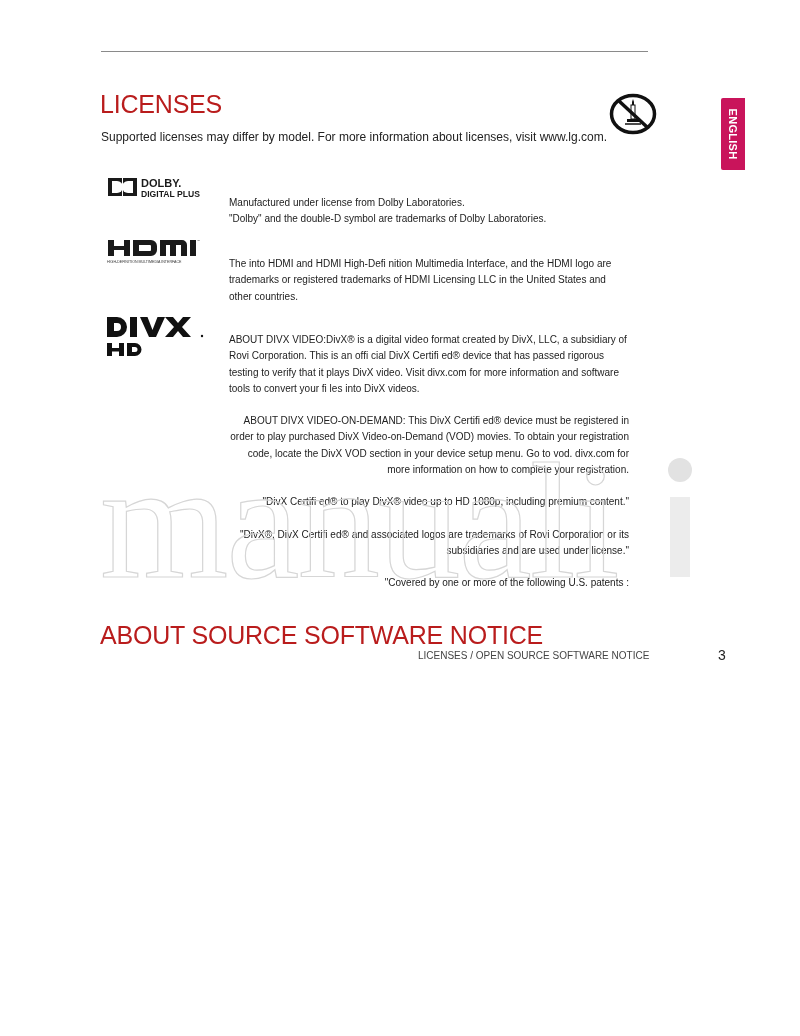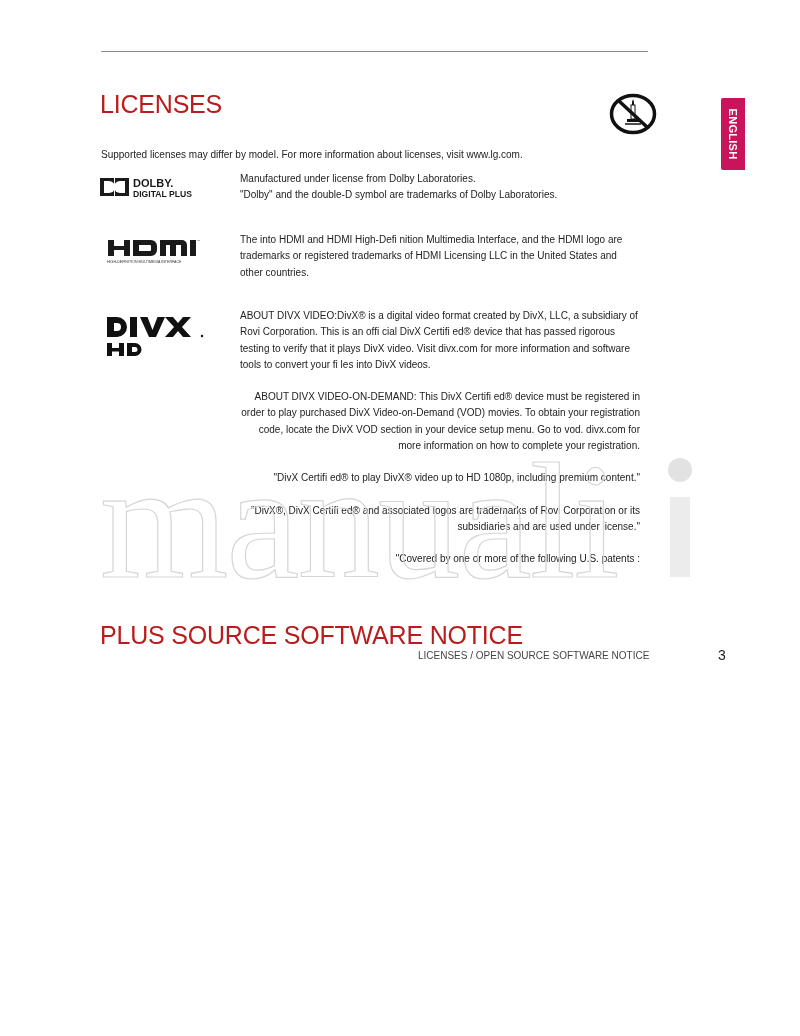--- a/index.html
+++ b/index.html
@@ -16,45 +16,45 @@
       width: 547px; height: 1px; background: #8a8a8a;
     }
     .h1 {
       position: absolute; left: 100px;
       font-size: 25px; font-weight: normal; color: #b91c1c;
       letter-spacing: -0.2px; margin: 0; white-space: nowrap;
     }
     .h1.licenses { top: 90px; }
     .h1.oss { top: 621px; }
     .intro {
-      position: absolute; left: 101px; top: 149px;
-      font-size: 10px; color: #222; white-space: nowrap;
+      position: absolute; left: 101px; top: 130px;
+      font-size: 12px; color: #222; white-space: nowrap;
     }
     .lang-tab {
       position: absolute; left: 721px; top: 98px;
       width: 24px; height: 72px; background: #c9145b;
       border-radius: 2px 0 0 2px;
     }
     .lang-tab span {
       position: absolute; left: 50%; top: 50%;
       transform: translate(-50%, -50%) rotate(90deg);
       color: #ffffff; font-weight: bold; font-size: 11px;
       letter-spacing: 0.3px; white-space: nowrap;
     }
     .prohibit-icon {
       position: absolute; left: 609px; top: 93px; width: 48px; height: 42px;
     }
     .block {
-      position: absolute; left: 240px; width: 400px;
-      font-size: 10px; line-height: 16.3px; color: #222;
+      position: absolute; left: 229px; width: 400px;
+      font-size: 10px; line-height: 16.3px; color: #222; margin-top: 24px;
     }
     .block p { margin: 0; }
     .block p + p { margin-top: 16px; text-align: right; }
     .logo { position: absolute; }
-    .logo-dolby { left: 100px; top: 175px; width: 104px; height: 26px; }
+    .logo-dolby { left: 108px; top: 175px; width: 104px; height: 26px; }
     .logo-hdmi { left: 106px; top: 237px; width: 98px; height: 28px; }
     .logo-divx { left: 106px; top: 313px; width: 100px; height: 44px; }
     .watermark {
       position: absolute; left: 100px; top: 455px; width: 600px; height: 125px;
       pointer-events: none;
       text-decoration: underline;
     }
     .footer-crumb {
       position: absolute; left: 418px; top: 650px;
       font-size: 10px; color: #444; white-space: nowrap; text-align: center;
@@ -142,16 +142,16 @@
 </div>
 
 <div class="watermark">
   <svg width="600" height="125" viewBox="0 0 600 125">
     <text x="0" y="122" font-family="Liberation Serif, serif" font-size="165" fill="none" stroke="#d6d6d6" stroke-width="1.2" letter-spacing="-2">manuali</text>
     <circle cx="580" cy="15" r="12" fill="#e2e2e2"></circle>
     <rect x="570" y="42" width="20" height="80" fill="#ececec"></rect>
   </svg>
 </div>
 
-<h1 class="h1 oss">PLUS SOURCE SOFTWARE NOTICE</h1>
+<h1 class="h1 oss">ABOUT SOURCE SOFTWARE NOTICE</h1>
 
 <div class="footer-crumb">LICENSES / OPEN SOURCE SOFTWARE NOTICE</div>
 <div class="page-num">3</div>
 
 </body></html>

